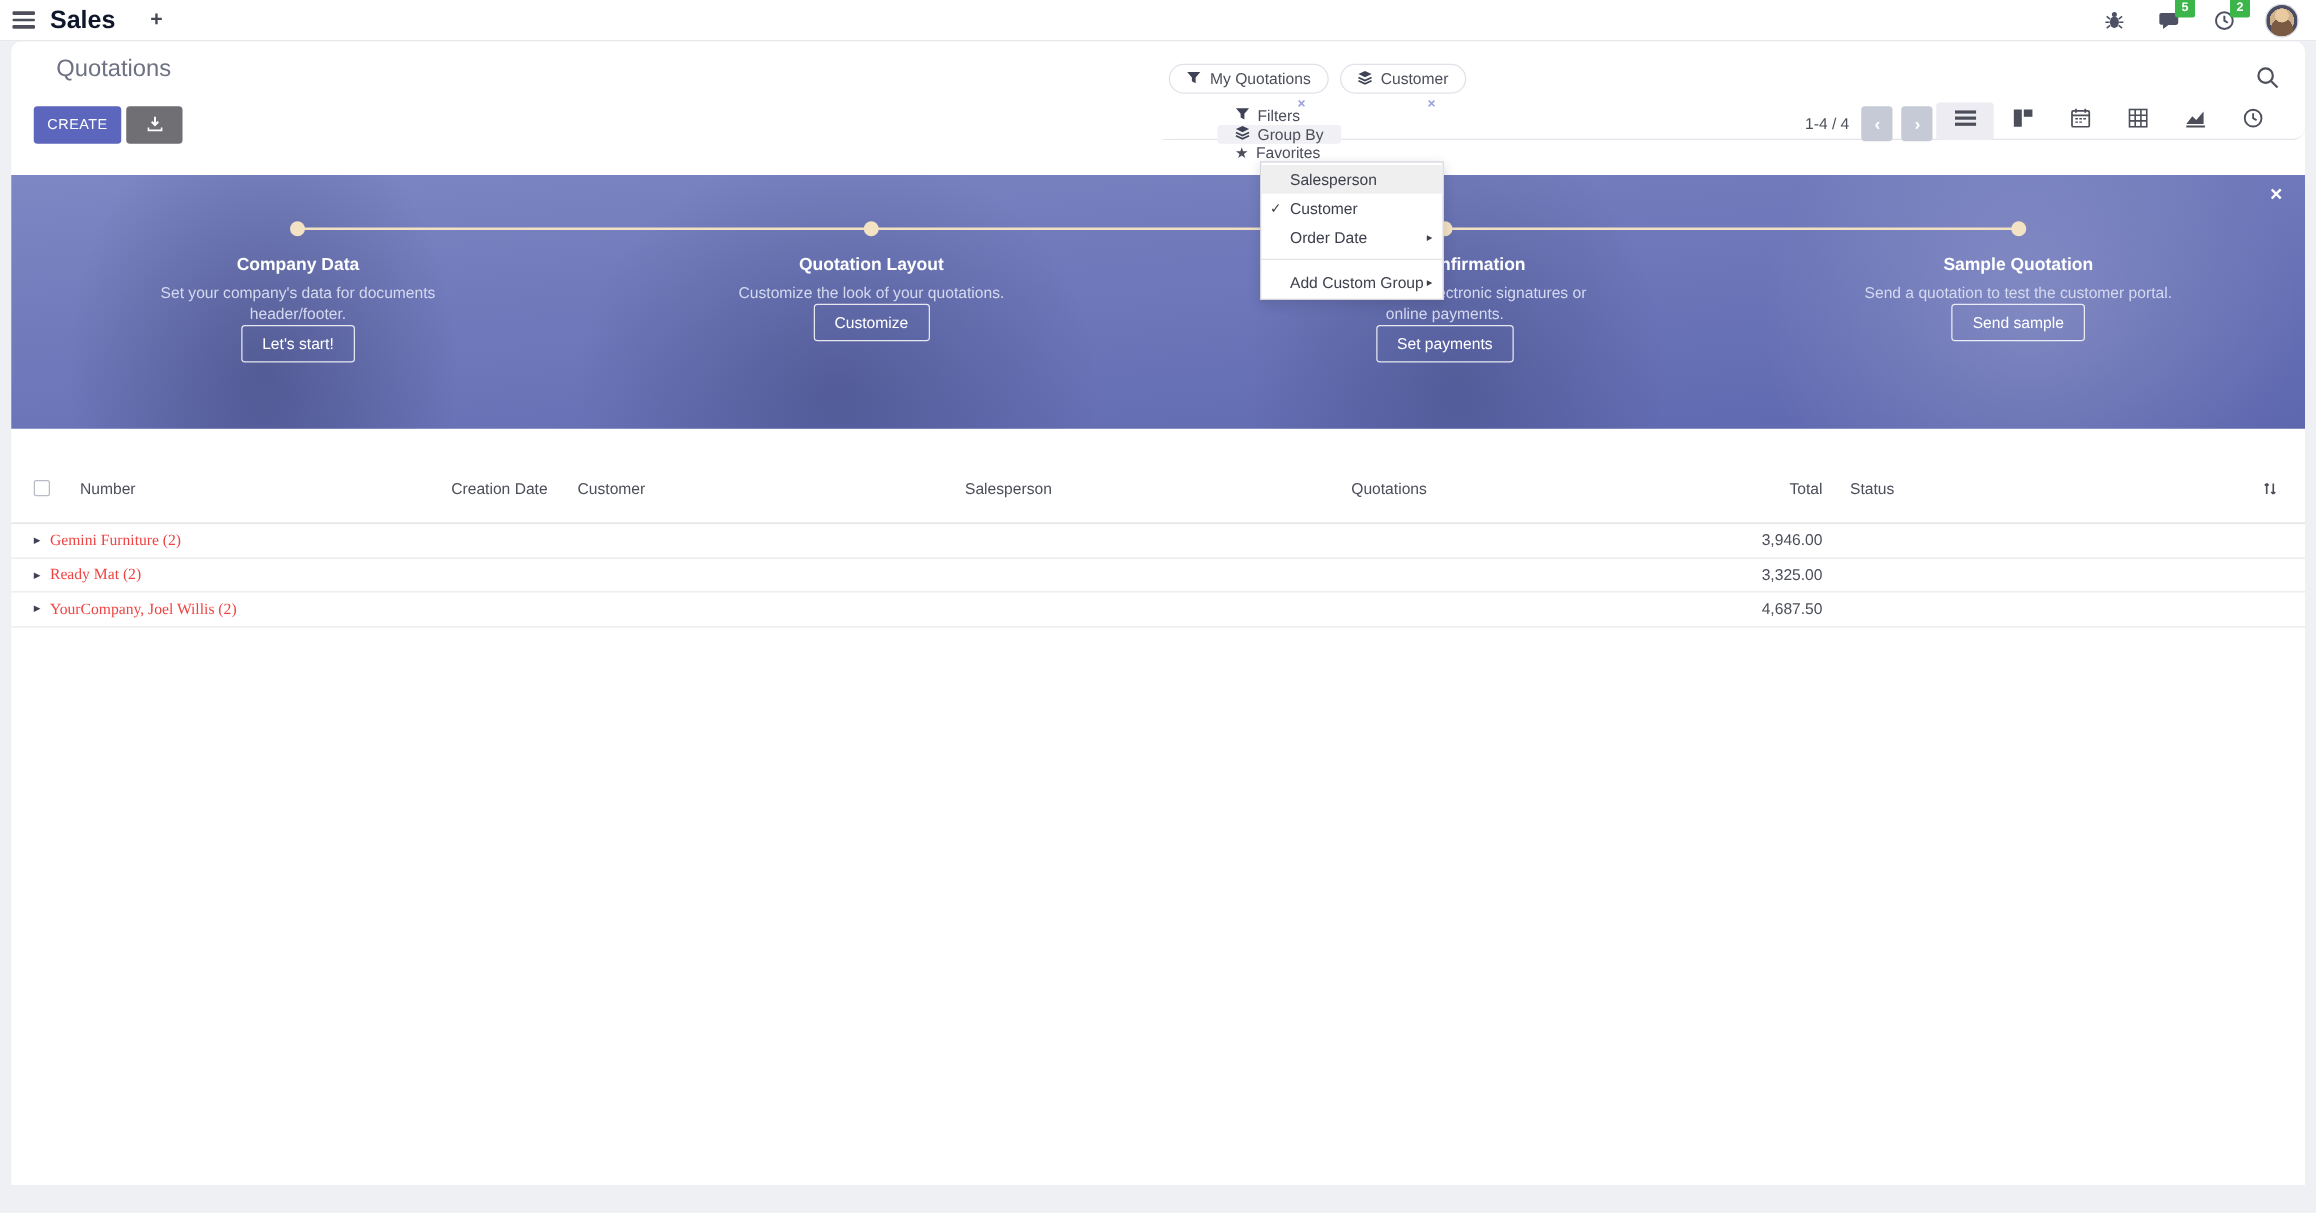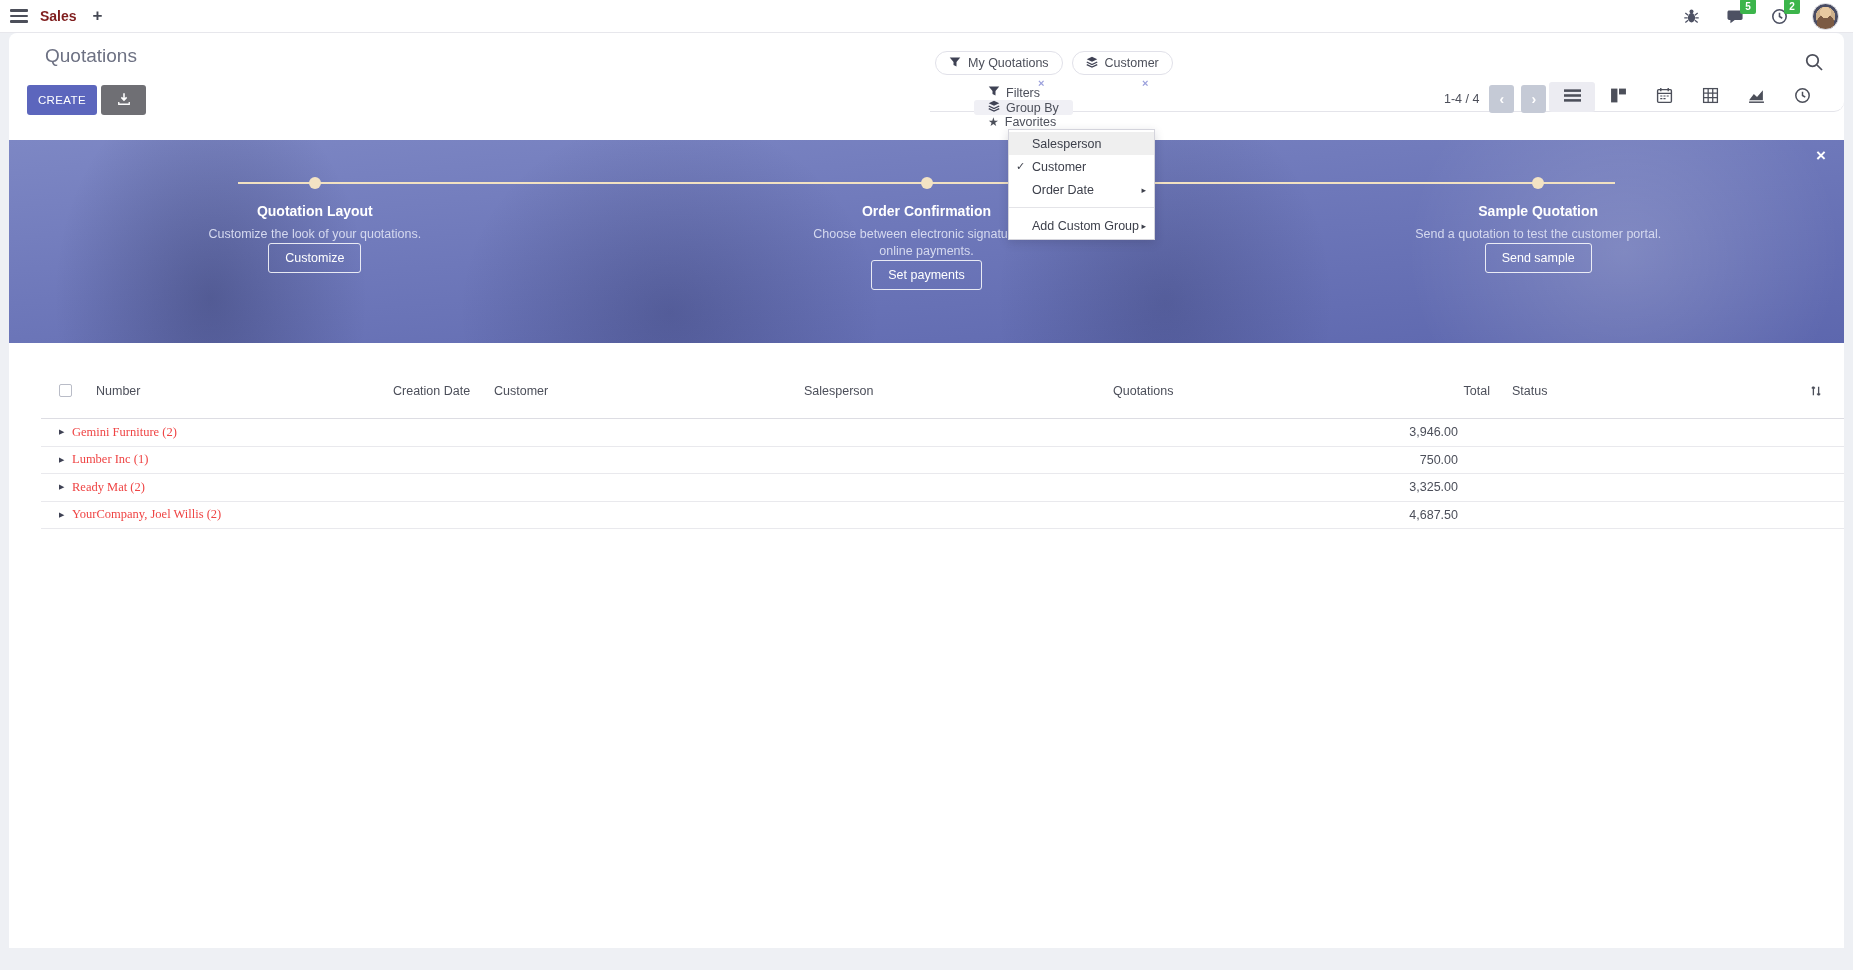--- a/index.html
+++ b/index.html
@@ -5,21 +5,21 @@
   * { margin:0; padding:0; box-sizing:border-box; }
   html,body { width:1853px; height:970px; overflow:hidden; background:#eef0f4;
     font-family:"Liberation Sans", sans-serif; color:#4c4f5a; }
 
   
   .topbar { position:absolute; left:0; top:0; width:1853px; height:33px; background:#fff;
     border-bottom:1px solid #e7e7ec; display:flex; align-items:center; z-index:60; }
   .hamburger { width:40px; height:33px; display:flex; flex-direction:column; justify-content:center;
     gap:3px; padding-left:10px; cursor:pointer; }
   .hamburger i { display:block; width:18px; height:2.6px; background:#4c4f5a; border-radius:1px; }
-  .app-name { font-size:14px; font-weight:600; color:#7f1d1d; margin-right:16px; }
+  .app-name { font-size:20px; font-weight:600; color:#0f172a; margin-right:28px; }
   .tab-plus { font-size:17px; font-weight:700; color:#454854; cursor:pointer; }
   .topbar-right { margin-left:auto; display:flex; align-items:center; gap:22px; padding-right:14px; }
   .ticon { position:relative; width:22px; height:22px; display:flex; align-items:center; justify-content:center; color:#4d5163; cursor:pointer; }
   .ticon svg { width:17px; height:17px; }
   .badge { position:absolute; top:-6px; right:-10px; min-width:16px; height:15px; padding:0 3px;
     border-radius:2px; background:#3cb54b; color:#fff; font-size:10px; font-weight:700;
     display:flex; align-items:center; justify-content:center; }
   .avatar { width:27px; height:27px; border-radius:50%;
     background:
       radial-gradient(circle at 50% 34%, #e8c9a0 0 26%, transparent 27%),
@@ -90,21 +90,21 @@
   
   .dropdown { position:absolute; left:1008px; top:129px; width:147px; background:#fff;
     border:1px solid #d4d4dc; box-shadow:0 3px 9px rgba(40,40,60,.18); z-index:70; padding:2px 0; font-size:12.5px; }
   .dd-item { position:relative; height:23px; display:flex; align-items:center; padding:0 8px 0 23px; cursor:pointer; color:#3d404b; }
   .dd-item.hover { background:#efefef; }
   .dd-check { position:absolute; left:7px; font-size:11px; color:#3d404b; }
   .dd-sub { margin-left:auto; font-size:9px; color:#3d404b; }
   .dd-sep { height:1px; background:#e4e4e8; margin:6px 0; }
 
   
-  .table-area { margin-top:32px;padding-left:32px; }
+  .table-area { margin-top:32px; }
   .trow { display:flex; align-items:center; padding-left:18px; }
   .thead { height:44px; align-items:flex-start; padding-top:9px; border-bottom:1px solid #dddde3; font-size:12.5px; color:#4c4f5a; }
   .c-check { width:37px; }
   .checkbox { width:13px; height:13px; border:1px solid #b9bcc7; border-radius:2px; background:#fff; cursor:pointer; }
   .c-number { width:297px; }
   .c-date { width:101px; }
   .c-customer { width:310px; }
   .c-sales { width:309px; }
   .c-activities { width:287px; }
   .c-total { width:90px; text-align:right; }
@@ -265,20 +265,26 @@
             </svg></span>
       </div>
     </div>
   </div>
 
   <div class="banner">
     <div class="timeline-line"></div>
     <div class="steps">
       <div class="step">
         <div class="step-dot"></div>
+        <div class="step-title">Company Data</div>
+        <div class="step-desc">Set your company's data for documents header/footer.</div>
+        <button class="step-btn">Let's start!</button>
+      </div>
+      <div class="step">
+        <div class="step-dot"></div>
         <div class="step-title">Quotation Layout</div>
         <div class="step-desc">Customize the look of your quotations.</div>
         <button class="step-btn">Customize</button>
       </div>
       <div class="step">
         <div class="step-dot"></div>
         <div class="step-title">Order Confirmation</div>
         <div class="step-desc">Choose between electronic signatures or online payments.</div>
         <button class="step-btn">Set payments</button>
       </div>
@@ -313,27 +319,20 @@
 
     <div class="trow grow">
       <span class="caret">▶</span>
       <span class="gname">Gemini Furniture (2)</span>
       <span class="spacer"></span>
       <span class="gtotal">3,946.00</span>
       <span class="rfill"></span>
     </div>
     <div class="trow grow">
       <span class="caret">▶</span>
-      <span class="gname">Lumber Inc (1)</span>
-      <span class="spacer"></span>
-      <span class="gtotal">750.00</span>
-      <span class="rfill"></span>
-    </div>
-    <div class="trow grow">
-      <span class="caret">▶</span>
       <span class="gname">Ready Mat (2)</span>
       <span class="spacer"></span>
       <span class="gtotal">3,325.00</span>
       <span class="rfill"></span>
     </div>
     <div class="trow grow">
       <span class="caret">▶</span>
       <span class="gname">YourCompany, Joel Willis (2)</span>
       <span class="spacer"></span>
       <span class="gtotal">4,687.50</span>

